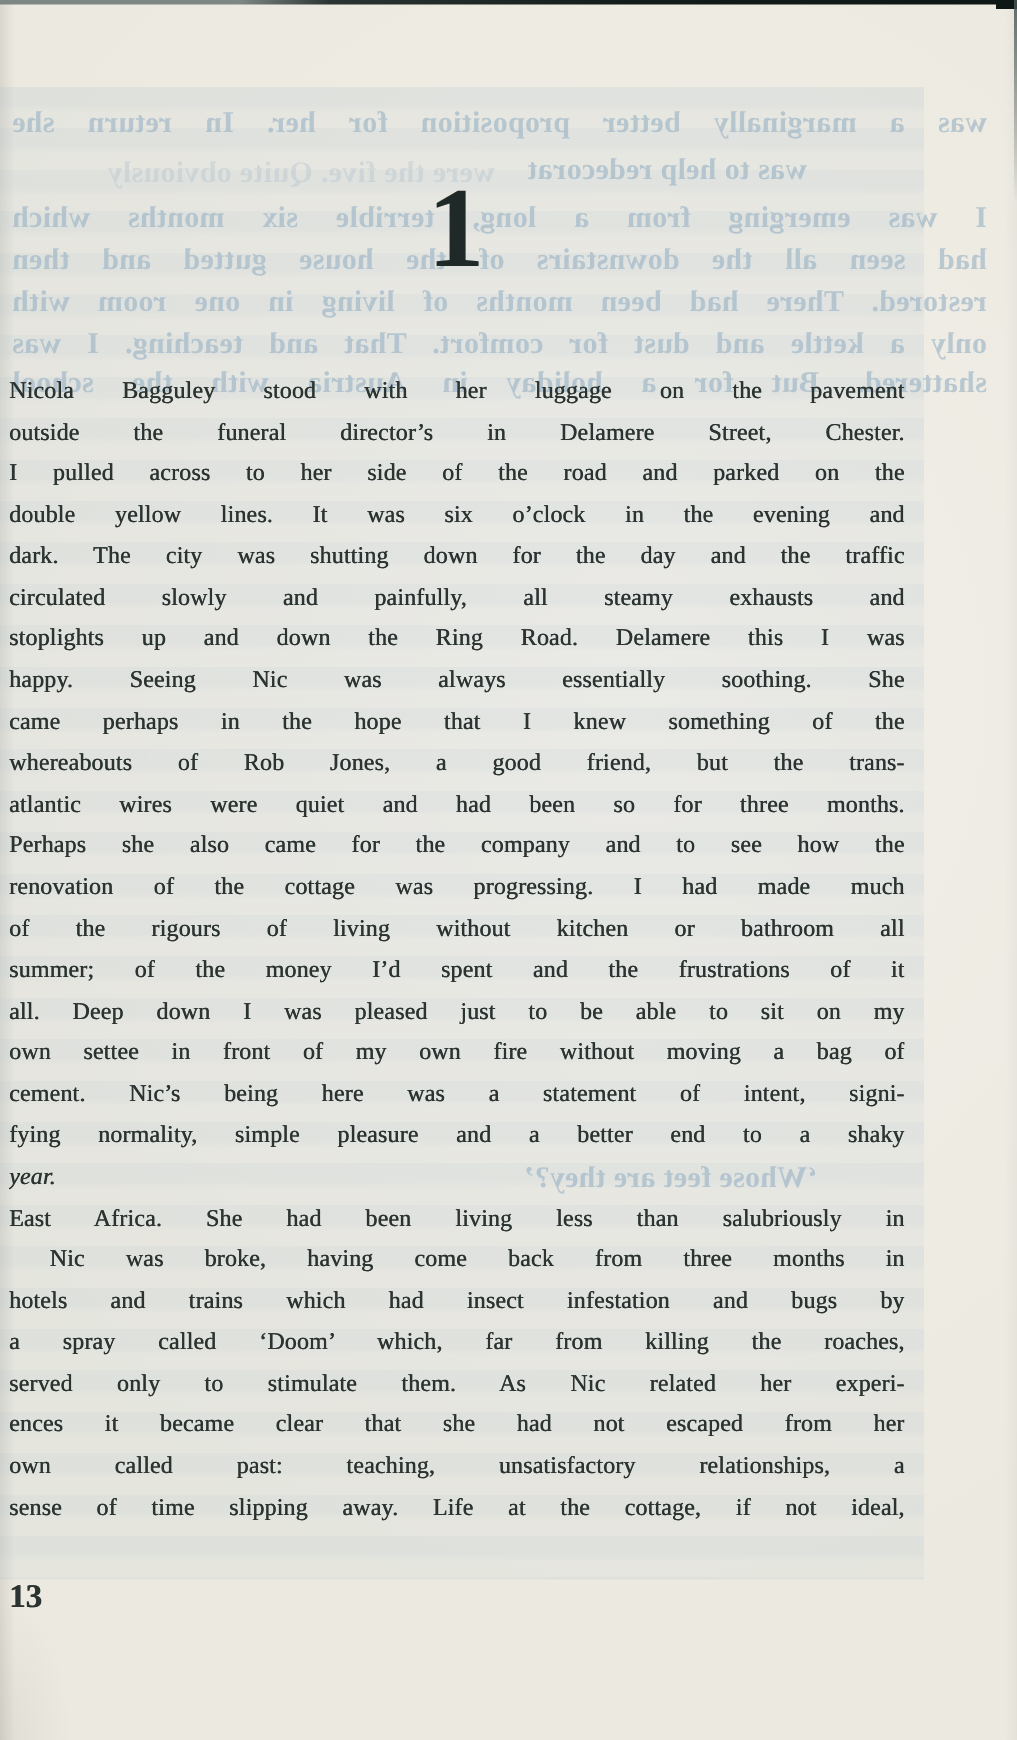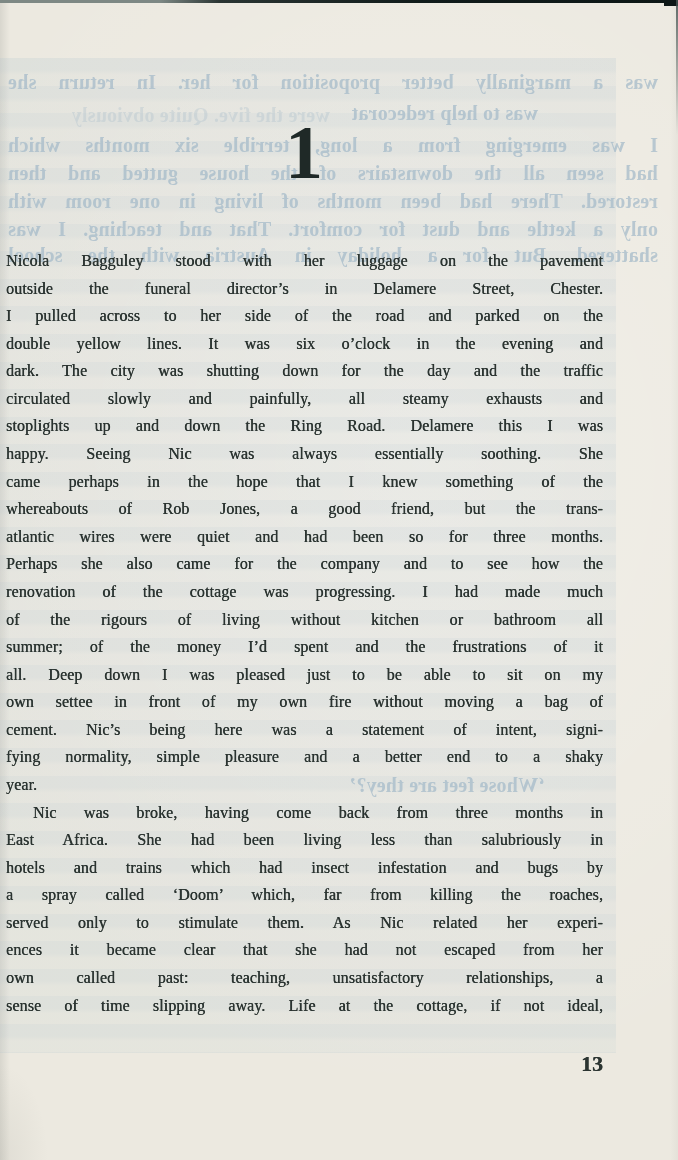--- a/index.html
+++ b/index.html
@@ -63,26 +63,26 @@
     position:absolute; left:6px; top:247px; width:597px;
     font-size:16px; line-height:27.58px;
     color:#2b3431;
     letter-spacing:0.1px;
     text-shadow:0.3px 0 0 currentColor;
   }
   .text-line {
     height:27.58px; overflow:hidden;
     text-align:justify; text-align-last:justify;
   }
-  .text-line.no-justify { text-align-last:left; }
+  .text-line.no-justify { text-align-last:left;font-style:italic; }
   .text-line.indent { text-indent:27px; }
   
   .page-number {
     position:absolute; left:6px; top:1051px; width:597px;
-    text-align:right;
+    text-align:left;
     font-size:22px; font-weight:bold;
     color:#2b3431;
     text-shadow:0.3px 0 0 currentColor;
   }
 </style>
 </head>
 <body>
 
 <div class="page">
 
@@ -120,22 +120,22 @@
       <div class="text-line">atlantic wires were quiet and had been so for three months.</div>
       <div class="text-line">Perhaps she also came for the company and to see how the</div>
       <div class="text-line">renovation of the cottage was progressing. I had made much</div>
       <div class="text-line">of the rigours of living without kitchen or bathroom all</div>
       <div class="text-line">summer; of the money I’d spent and the frustrations of it</div>
       <div class="text-line">all. Deep down I was pleased just to be able to sit on my</div>
       <div class="text-line">own settee in front of my own fire without moving a bag of</div>
       <div class="text-line">cement. Nic’s being here was a statement of intent, signi-</div>
       <div class="text-line">fying normality, simple pleasure and a better end to a shaky</div>
       <div class="text-line no-justify">year.</div>
+      <div class="text-line">East Africa. She had been living less than salubriously in</div>
       <div class="text-line indent">Nic was broke, having come back from three months in</div>
-      <div class="text-line">East Africa. She had been living less than salubriously in</div>
       <div class="text-line">hotels and trains which had insect infestation and bugs by</div>
       <div class="text-line">a spray called ‘Doom’ which, far from killing the roaches,</div>
       <div class="text-line">served only to stimulate them. As Nic related her experi-</div>
       <div class="text-line">ences it became clear that she had not escaped from her</div>
       <div class="text-line">own called past: teaching, unsatisfactory relationships, a</div>
       <div class="text-line">sense of time slipping away. Life at the cottage, if not ideal,</div>
     </div>
 
   <div class="page-number">13</div>
 

